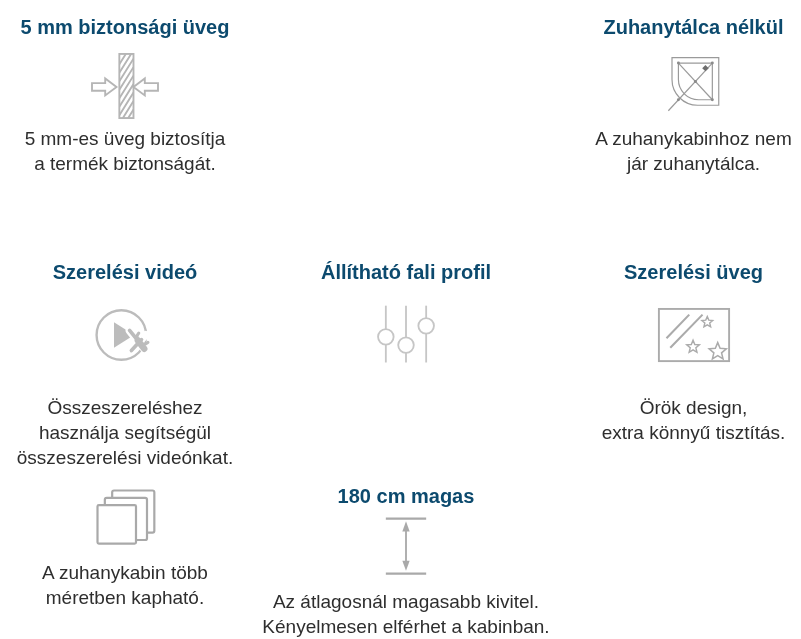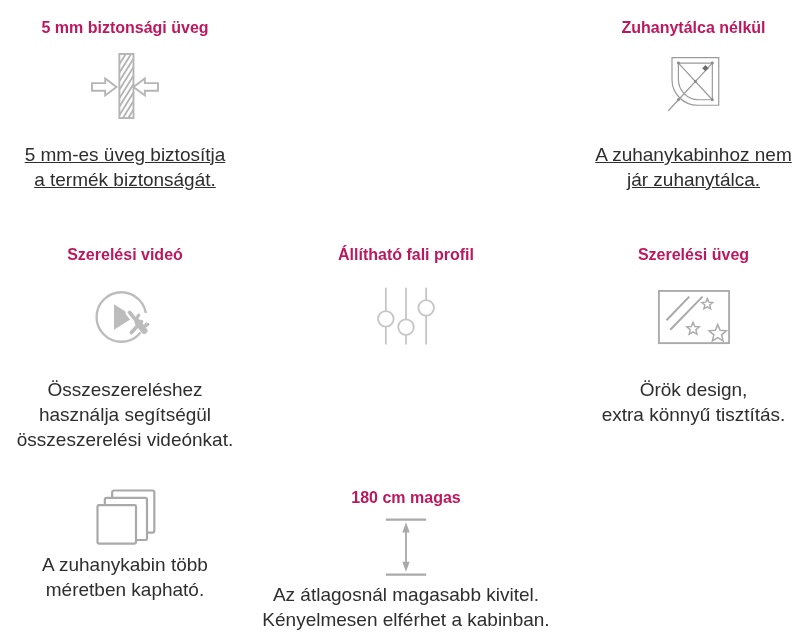--- a/index.html
+++ b/index.html
@@ -5,40 +5,40 @@
   html,body{margin:0;padding:0;background:#ffffff;}
   .canvas{
     position:relative;width:801px;height:639px;background:#ffffff;
     font-family:"Liberation Sans",sans-serif;overflow:hidden;
   }
   .cell{
     position:absolute;display:flex;flex-direction:column;align-items:center;
     text-align:center;box-sizing:border-box;
   }
   .r1{top:0;height:215px;padding-top:2px;}
-  .r2{top:215px;height:243px;padding-top:24px;}
+  .r2{top:233px;height:243px;padding-top:24px;}
   .r3{top:458px;height:181px;padding-top:24px;}
   .c1{left:0;width:250px;}
   .c2{left:258px;width:296px;}
   .c3{left:586px;width:215px;}
   .title{
-    font-weight:bold;font-size:16px;line-height:25px;color:#be185d;
+    font-weight:bold;font-size:20px;line-height:25px;color:#0c4a6e;
     white-space:pre-line;display:flex;align-items:center;justify-content:center;
   }
   .r1 .title{height:50px;}
   .r2 .title,.r3 .title{height:30px;}
   .iconbox{height:68px;display:flex;align-items:center;justify-content:center;}
   .r2 .iconbox{margin-top:14px;}
   .r3 .iconbox{margin-top:2px;}
   .desc{
     font-size:19px;line-height:25px;color:#2e2e2e;white-space:pre-line;
   }
-  .r1 .desc{margin-top:22px;text-decoration:underline;}
+  .r1 .desc{margin-top:6px;}
   .r2 .desc{margin-top:26px;}
-  .r3 .desc{}
+  .r3 .desc{margin-top:8px;}
   svg{display:block;}
 </style>
 </head>
 <body>
 
 <div class="canvas">
 
   <div class="cell r1 c1">
     <div class="title">5 mm biztonsági üveg</div>
     <div class="iconbox">

